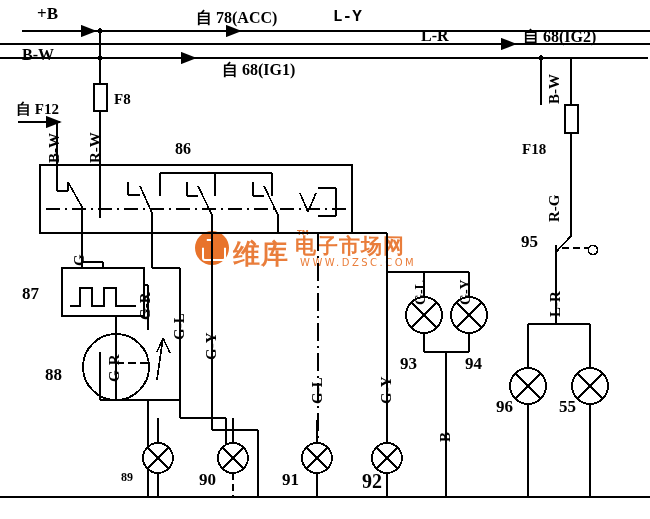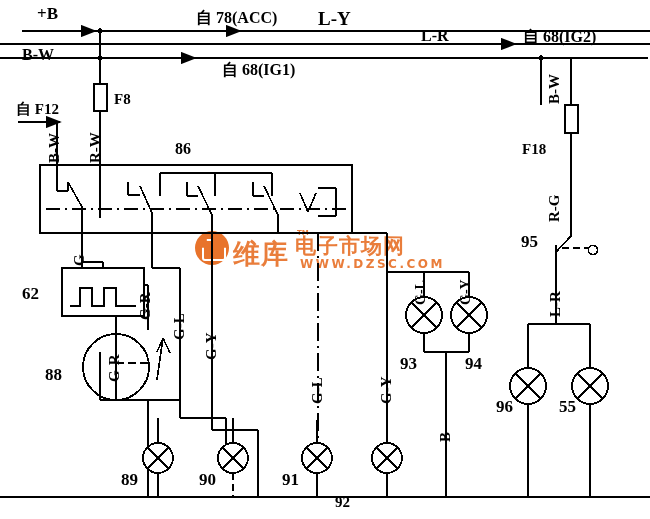--- a/index.html
+++ b/index.html
@@ -22,21 +22,21 @@
   .vert{transform-origin:left top;transform:rotate(-90deg);}
   .wm{
     position:absolute;
     color:#e8732b;
     font-family:"DejaVu Sans",sans-serif;
     white-space:nowrap;
     line-height:1;
     opacity:.92;
   }
   .wm-main{font-size:27px;font-weight:bold;letter-spacing:1px;}
-  .wm-sub{font-size:12px;font-weight:bold;letter-spacing:2.5px;}
+  .wm-sub{font-size:10px;font-weight:normal;letter-spacing:2.5px;}
   .wm-sub2{font-size:13px;font-weight:bold;letter-spacing:7px;}
   .wm-tm{font-size:7px;font-weight:bold;}
   .wm-logo{
     position:absolute;width:34px;height:34px;border-radius:50%;
     background:#e8732b;
   }
   .wm-logo::before{
     content:"";position:absolute;left:7px;top:8px;width:20px;height:18px;
     border:2px solid #fff;border-radius:3px;
     clip-path:polygon(0 40%,20% 40%,20% 0,45% 0,45% 40%,100% 40%,100% 100%,0 100%);
@@ -220,21 +220,21 @@
       <line x1="0" y1="497" x2="650" y2="497" stroke-width="2.2"></line>
 
       <circle cx="100" cy="31" r="2.6" fill="#000" stroke="none"></circle>
       <circle cx="100" cy="58" r="2.6" fill="#000" stroke="none"></circle>
       <circle cx="541" cy="58" r="2.6" fill="#000" stroke="none"></circle>
     </g>
   </svg>
 
   <div class="lbl" style="left:37px;top:5px;font-size:17px;">+B</div>
   <div class="lbl" style="left:196px;top:10px;font-size:16px;">自 78(ACC)</div>
-  <div class="lbl" style="left:318px;top:9px;font-size:19px;">L-Y</div>
+  <div class="lbl" style="left:333px;top:9px;font-size:16px;font-family:Liberation Mono, monospace;">L-Y</div>
   <div class="lbl" style="left:421px;top:28px;font-size:16px;">L-R</div>
   <div class="lbl" style="left:523px;top:29px;font-size:16px;">自 68(IG2)</div>
   <div class="lbl" style="left:22px;top:47px;font-size:16px;">B-W</div>
   <div class="lbl" style="left:222px;top:62px;font-size:16px;">自 68(IG1)</div>
   <div class="lbl" style="left:16px;top:102px;font-size:15px;">自 F12</div>
 
   <div class="lbl" style="left:114px;top:92px;font-size:15px;">F8</div>
   <div class="lbl" style="left:522px;top:110px;font-size:15px;margin-top:32px;">F18</div>
 
   <div class="lbl vert" style="left:47px;top:163px;font-size:15px;">B-W</div>
@@ -247,25 +247,25 @@
   <div class="lbl vert" style="left:310px;top:404px;font-size:15px;">G-L</div>
   <div class="lbl vert" style="left:379px;top:404px;font-size:15px;">G-Y</div>
   <div class="lbl vert" style="left:414px;top:305px;font-size:14px;">G-L</div>
   <div class="lbl vert" style="left:459px;top:305px;font-size:14px;">G-Y</div>
   <div class="lbl vert" style="left:438px;top:442px;font-size:15px;">B</div>
   <div class="lbl vert" style="left:547px;top:104px;font-size:15px;">B-W</div>
   <div class="lbl vert" style="left:547px;top:222px;font-size:15px;">R-G</div>
   <div class="lbl vert" style="left:548px;top:317px;font-size:15px;">L-R</div>
 
   <div class="lbl" style="left:175px;top:141px;font-size:16px;">86</div>
-  <div class="lbl" style="left:22px;top:285px;font-size:17px;">62</div>
+  <div class="lbl" style="left:22px;top:285px;font-size:17px;">87</div>
   <div class="lbl" style="left:45px;top:366px;font-size:17px;">88</div>
-  <div class="lbl" style="left:121px;top:471px;font-size:17px;">89</div>
+  <div class="lbl" style="left:121px;top:471px;font-size:12px;">89</div>
   <div class="lbl" style="left:199px;top:471px;font-size:17px;">90</div>
   <div class="lbl" style="left:282px;top:471px;font-size:17px;">91</div>
-  <div class="lbl" style="left:335px;top:471px;font-size:15px;margin-top:24px;">92</div>
+  <div class="lbl" style="left:362px;top:471px;font-size:20px;">92</div>
   <div class="lbl" style="left:400px;top:355px;font-size:17px;">93</div>
   <div class="lbl" style="left:465px;top:355px;font-size:17px;">94</div>
   <div class="lbl" style="left:521px;top:233px;font-size:17px;">95</div>
   <div class="lbl" style="left:496px;top:398px;font-size:17px;">96</div>
   <div class="lbl" style="left:559px;top:398px;font-size:17px;">55</div>
 
 </div>
 
 </body></html>

